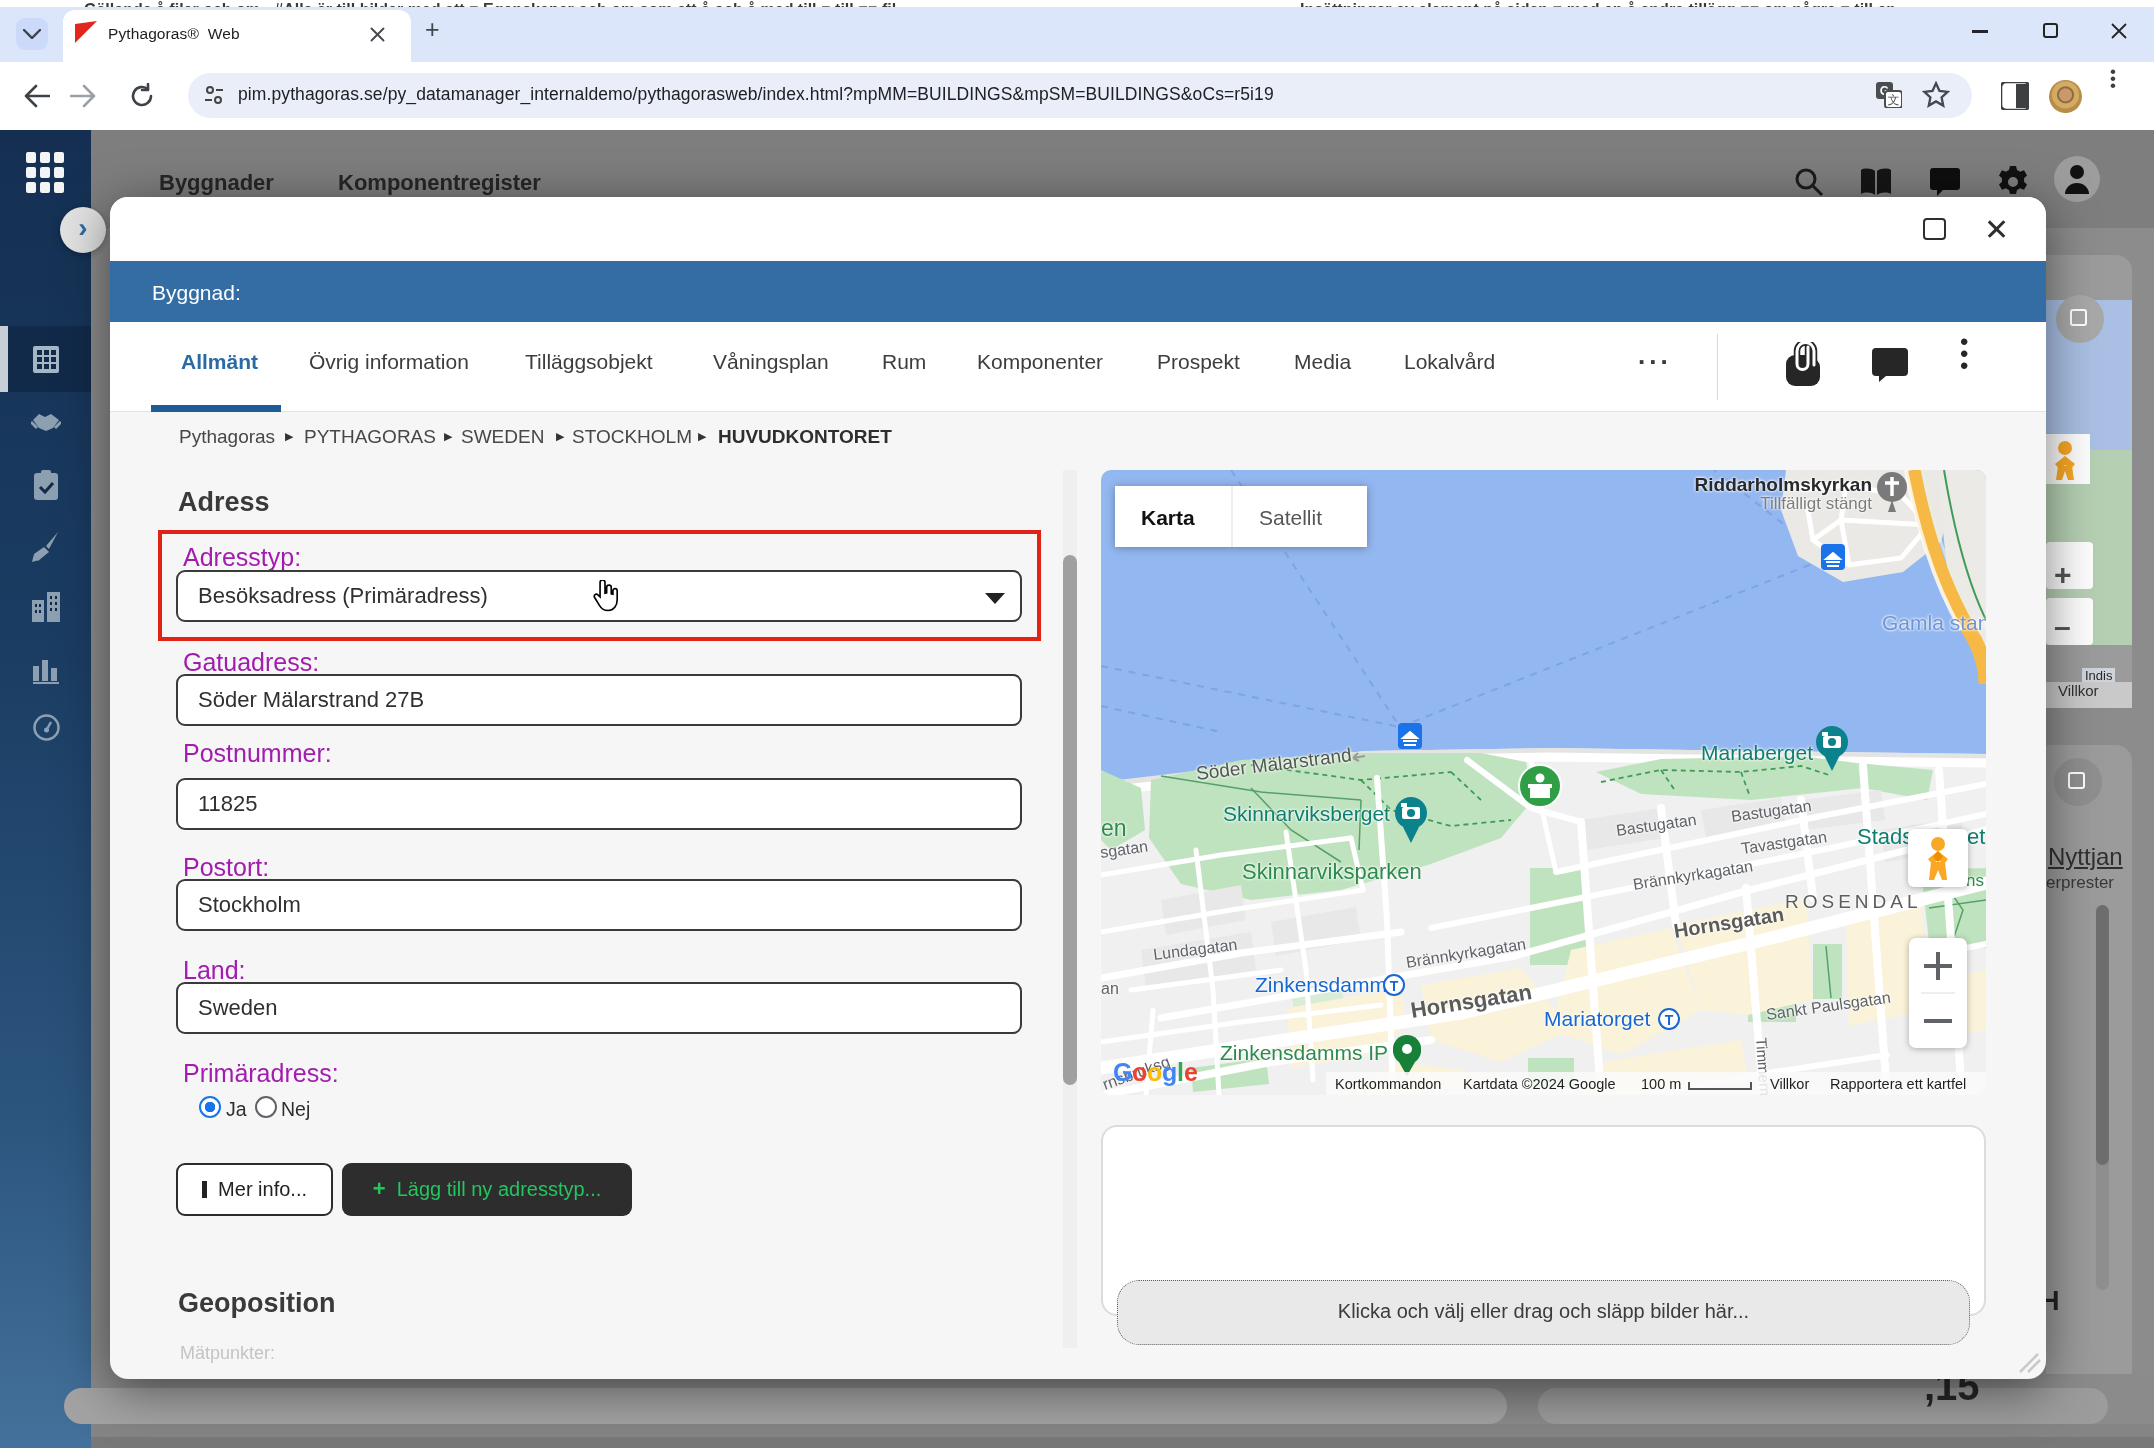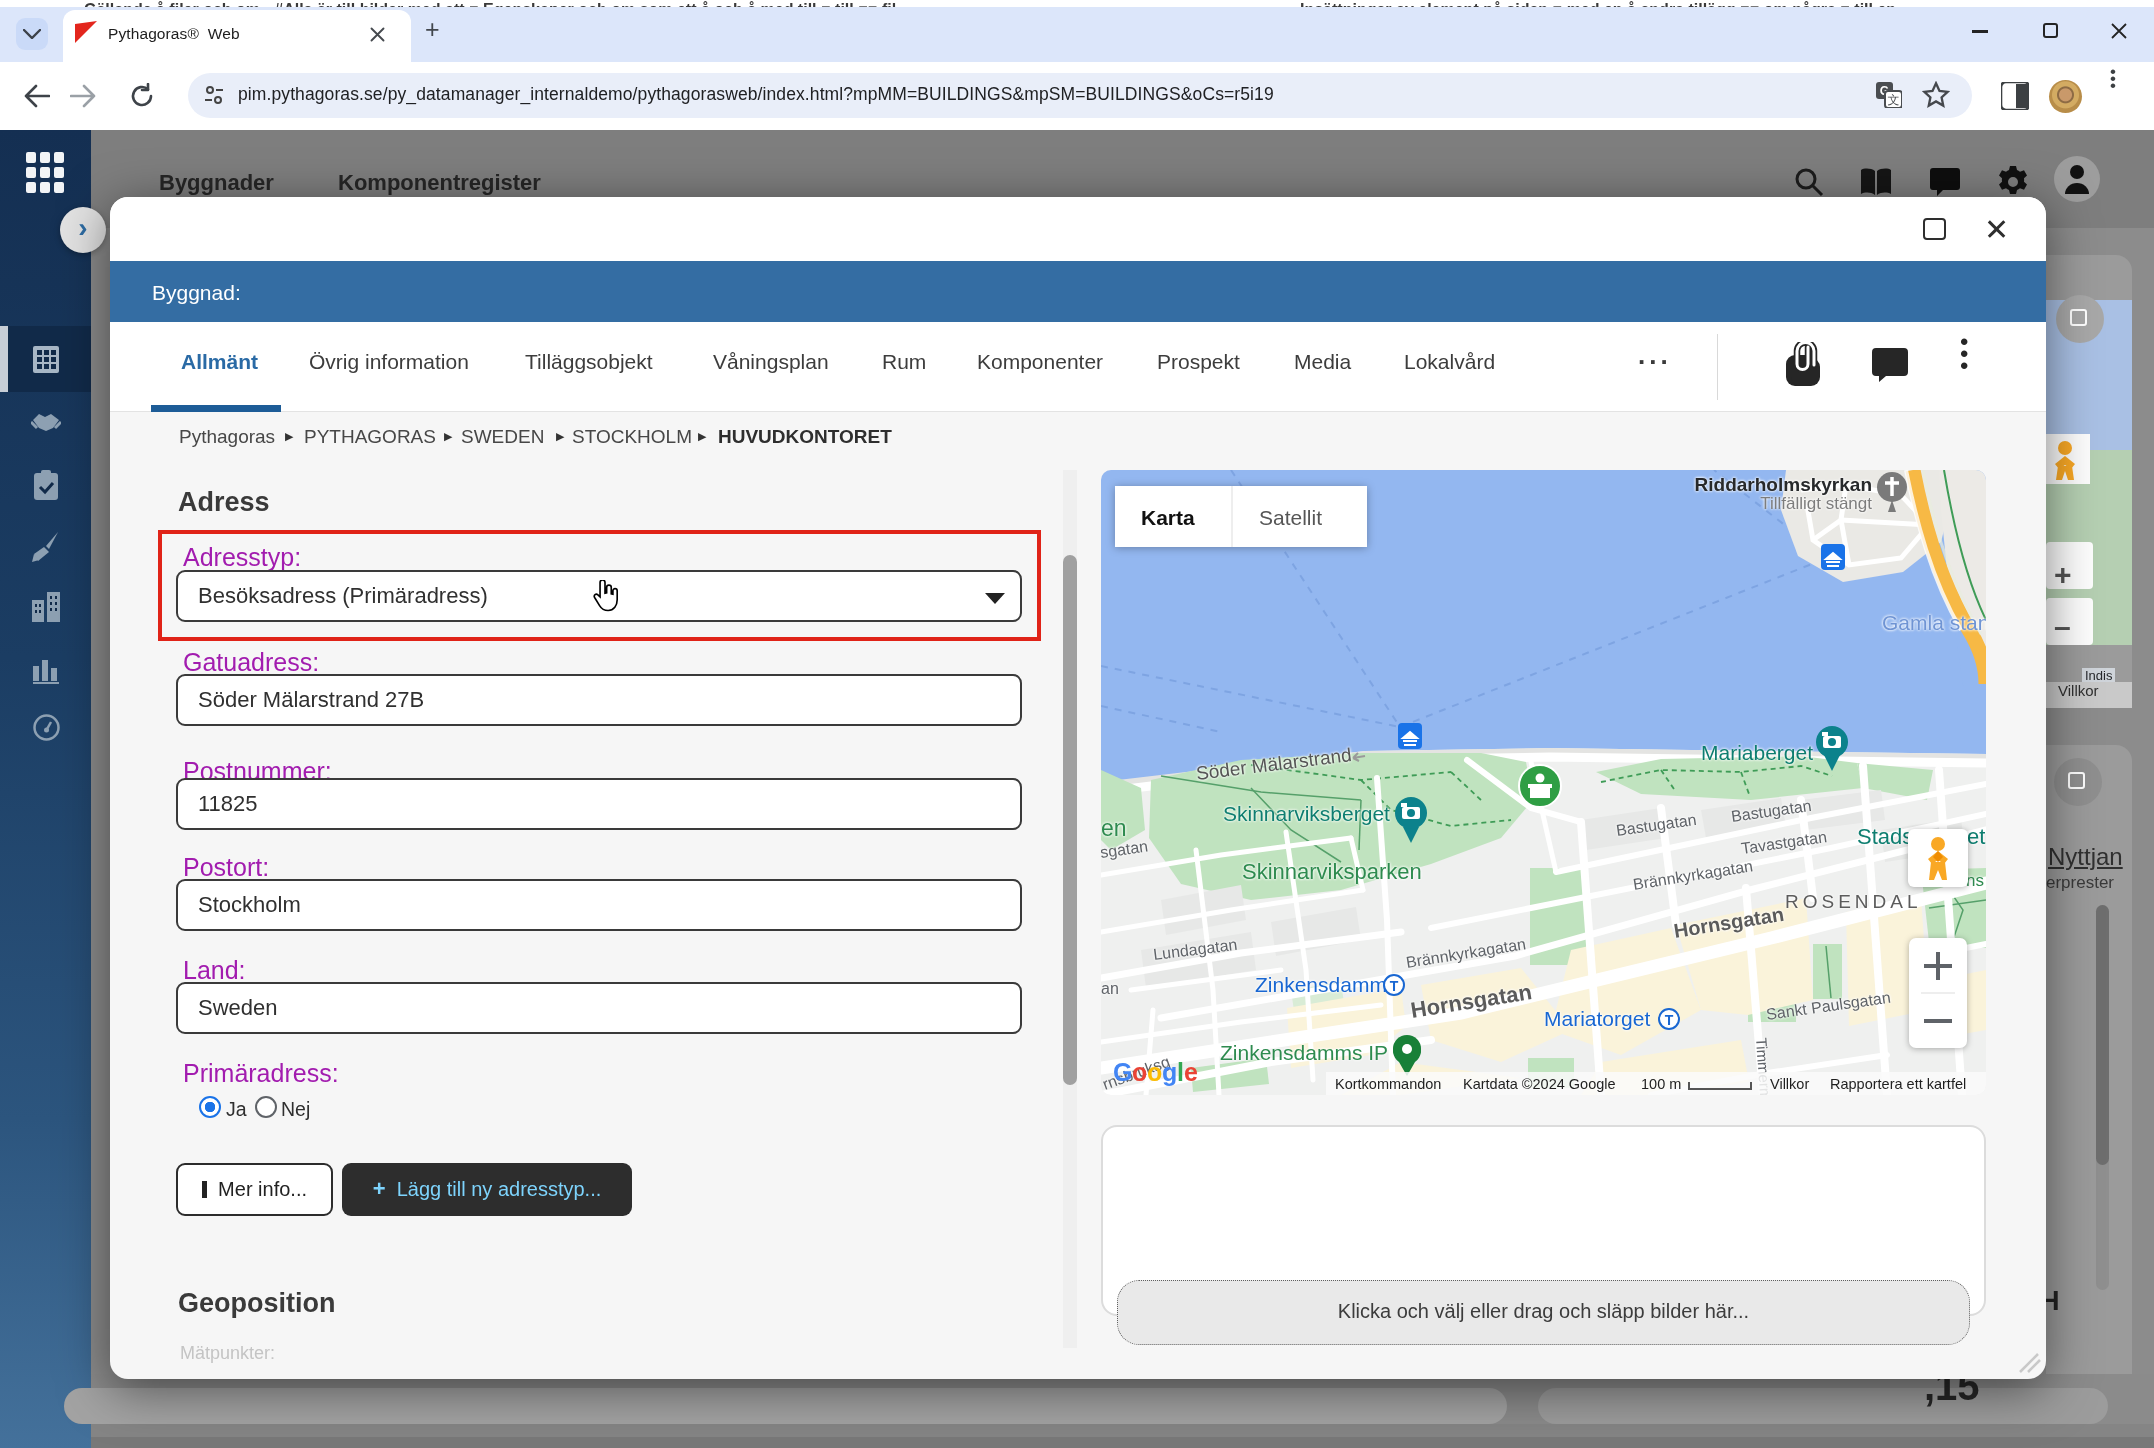--- a/index.html
+++ b/index.html
@@ -56,21 +56,21 @@
   #heading1 { left:68px; top:290px; font-size:27px; font-weight:bold; color:#3a3a3a; }
   #heading2 { left:68px; top:1091px; font-size:27px; font-weight:bold; color:#3a3a3a; }
   #cutlbl { left:70px; top:1146px; font-size:18px; color:#c4c4c4; }
   #mscroll { left:953px; top:273px; width:14px; height:878px; background:#efefef; }
   #mthumb { left:0px; top:85px; width:14px; height:530px; background:#a0a0a0; border-radius:7px; }
 
   
   .radio { width:22px; height:22px; border-radius:50%; }
   
   #btnmer { left:66px; top:966px; width:157px; height:53px; background:#fff; border:2.5px solid #2c2c2c; border-radius:9px; font-size:20px; color:#222; text-align:center; line-height:49px; }
-  #btnadd { left:232px; top:966px; width:290px; height:53px; background:#2d2d2d; border-radius:9px; font-size:20px; color:#7dd3fc; text-align:center; line-height:52px; }
+  #btnadd { left:232px; top:966px; width:290px; height:53px; background:#2d2d2d; border-radius:9px; font-size:20px; color:#22c55e; text-align:center; line-height:52px; }
 
   
   #mapwrap { left:991px; top:273px; width:885px; height:625px; border-radius:10px; overflow:hidden; }
   #dropzone { left:991px; top:928px; width:885px; height:191px; background:#fff; border:2px solid #dcdcdc; border-radius:16px; }
   #dropinner { left:14px; top:153px; width:853px; height:65px; background:#e9e9e9; border:1.5px dotted #5f5f5f; border-radius:22px; text-align:center; font-size:20px; color:#3c3c3c; line-height:61px; }
   #rhandle { left:1908px; top:1156px; width:24px; height:20px; }
 </style>
 </head>
 <body>
 
@@ -313,21 +313,21 @@
   <div class="abs" id="heading1">Adress</div>
   <div class="abs" id="redbox"></div>
   <div class="abs label" style="left:73px; top:346px;">Adresstyp:</div>
   <div class="abs input" style="left:66px; top:373px; width:846px; height:52px;">Besöksadress (Primäradress)
     <svg class="abs" style="left:806px; top:20px;" width="22" height="13">
         <path d="M1 1 L11 12 L21 1 Z" fill="#222"></path>
       </svg>
   </div>
   <div class="abs label" style="left:73px; top:451px;">Gatuadress:</div>
   <div class="abs input" style="left:66px; top:477px; width:846px; height:52px;">Söder Mälarstrand 27B</div>
-  <div class="abs label" style="left:73px; top:560px;">Postnummer:</div>
+  <div class="abs label" style="left:73px; top:542px;">Postnummer:</div>
   <div class="abs input" style="left:66px; top:581px; width:846px; height:52px;">11825</div>
   <div class="abs label" style="left:73px; top:656px;">Postort:</div>
   <div class="abs input" style="left:66px; top:682px; width:846px; height:52px;">Stockholm</div>
   <div class="abs label" style="left:73px; top:759px;">Land:</div>
   <div class="abs input" style="left:66px; top:785px; width:846px; height:52px;">Sweden</div>
   <div class="abs label" style="left:73px; top:862px;">Primäradress:</div>
   <div class="abs radio" style="left:89px; top:899px; border:2px solid #1a73e8; background:radial-gradient(circle, #1a73e8 0 5px, #fff 5.5px);"></div>
   <div class="abs" style="left:116px; top:901px; font-size:19.5px; color:#2f2f2f;">Ja</div>
   <div class="abs radio" style="left:145px; top:899px; border:2px solid #5f6368; background:#fff;"></div>
   <div class="abs" style="left:171px; top:901px; font-size:19.5px; color:#2f2f2f;">Nej</div>

